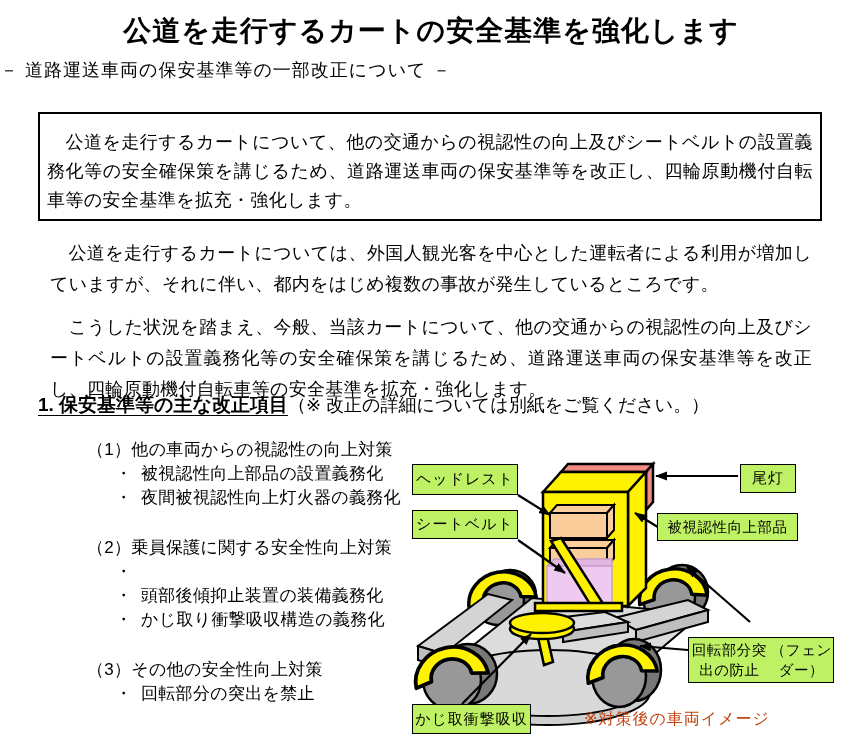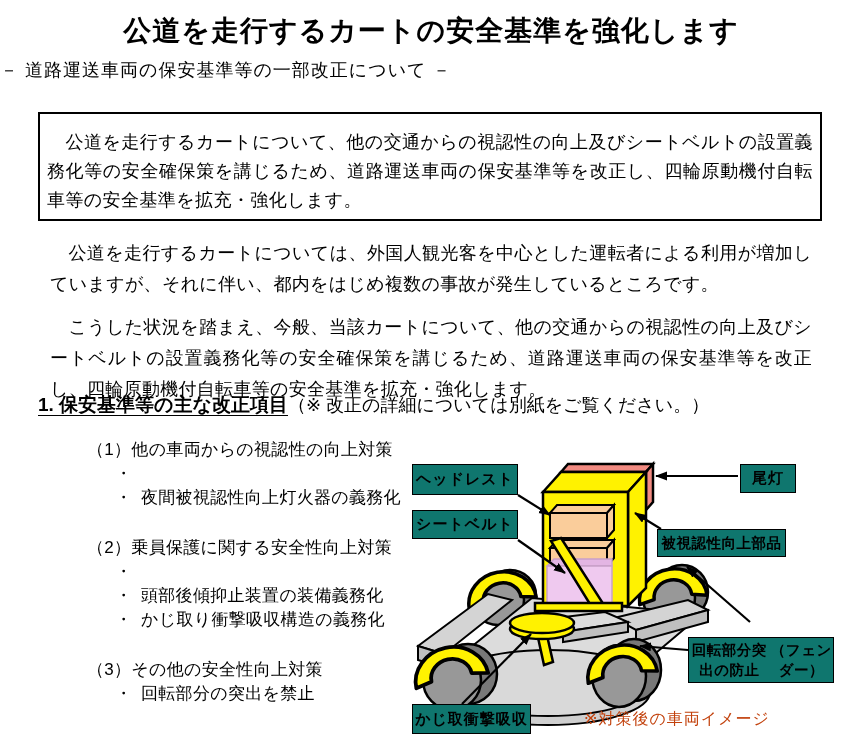--- a/index.html
+++ b/index.html
@@ -34,29 +34,29 @@
   }
   .measure-group{margin:0 0 26px 0;}
   .measure-title{line-height:24px;letter-spacing:0.3px;}
   .measure-item{display:flex;line-height:24px;padding-left:28px;letter-spacing:0.3px;}
   .bullet{width:26px;flex:0 0 26px;text-align:left;}
   .diagram{
     position:absolute;left:400px;top:440px;width:462px;height:302px;
   }
   .diagram svg{position:absolute;left:0;top:0;}
   .dlabel{
-    position:absolute;border:1.5px solid #000;background:#0f766e;
+    position:absolute;border:1.5px solid #000;background:#bef264;
     display:flex;align-items:center;justify-content:center;text-align:center;
-    font-size:15px;letter-spacing:1px;box-sizing:border-box;z-index:5;font-weight:bold;
+    font-size:15px;letter-spacing:1px;box-sizing:border-box;z-index:5;
   }
   .dlabel.two-line{flex-direction:row;line-height:20px;letter-spacing:0.5px;}
   #lbl-headrest{left:12px;top:24px;width:106px;height:31px;}
   #lbl-seatbelt{left:12px;top:70px;width:106px;height:29px;}
   #lbl-taillight{left:340px;top:24px;width:56px;height:29px;}
-  #lbl-visibility{left:257px;top:89px;width:129px;height:28px;font-size:14.5px;letter-spacing:0.5px;}
+  #lbl-visibility{left:257px;top:73px;width:141px;height:28px;font-size:14.5px;letter-spacing:0.5px;}
   #lbl-fender{left:288px;top:197px;width:146px;height:46px;font-size:14.5px;}
   #lbl-steering{left:12px;top:264px;width:119px;height:30px;}
   .dcaption{
     position:absolute;left:184px;top:269px;font-size:16px;color:#c2410c;
     letter-spacing:1px;white-space:nowrap;z-index:4;
   }
 </style>
 </head>
 <body>
 
@@ -74,20 +74,21 @@
     <p>　こうした状況を踏まえ、今般、当該カートについて、他の交通からの視認性の向上及びシートベルトの設置義務化等の安全確保策を講じるため、道路運送車両の保安基準等を改正し、四輪原動機付自転車等の安全基準を拡充・強化します。</p>
   </div>
 
   <div class="section-heading"><span class="heading-main">1. 保安基準等の主な改正項目</span><span class="heading-note">（※ 改正の詳細については別紙をご覧ください。）</span></div>
 
   <div class="measures">
     <div class="measure-group">
       <div class="measure-title">（1）他の車両からの視認性の向上対策</div>
       <div class="measure-item">
           <span class="bullet">・</span>
+          <span>被視認性向上部品の設置義務化</span>
         </div>
       <div class="measure-item">
           <span class="bullet">・</span>
           <span>夜間被視認性向上灯火器の義務化</span>
         </div>
     </div>
     <div class="measure-group">
       <div class="measure-title">（2）乗員保護に関する安全性向上対策</div>
       <div class="measure-item">
           <span class="bullet">・</span>

